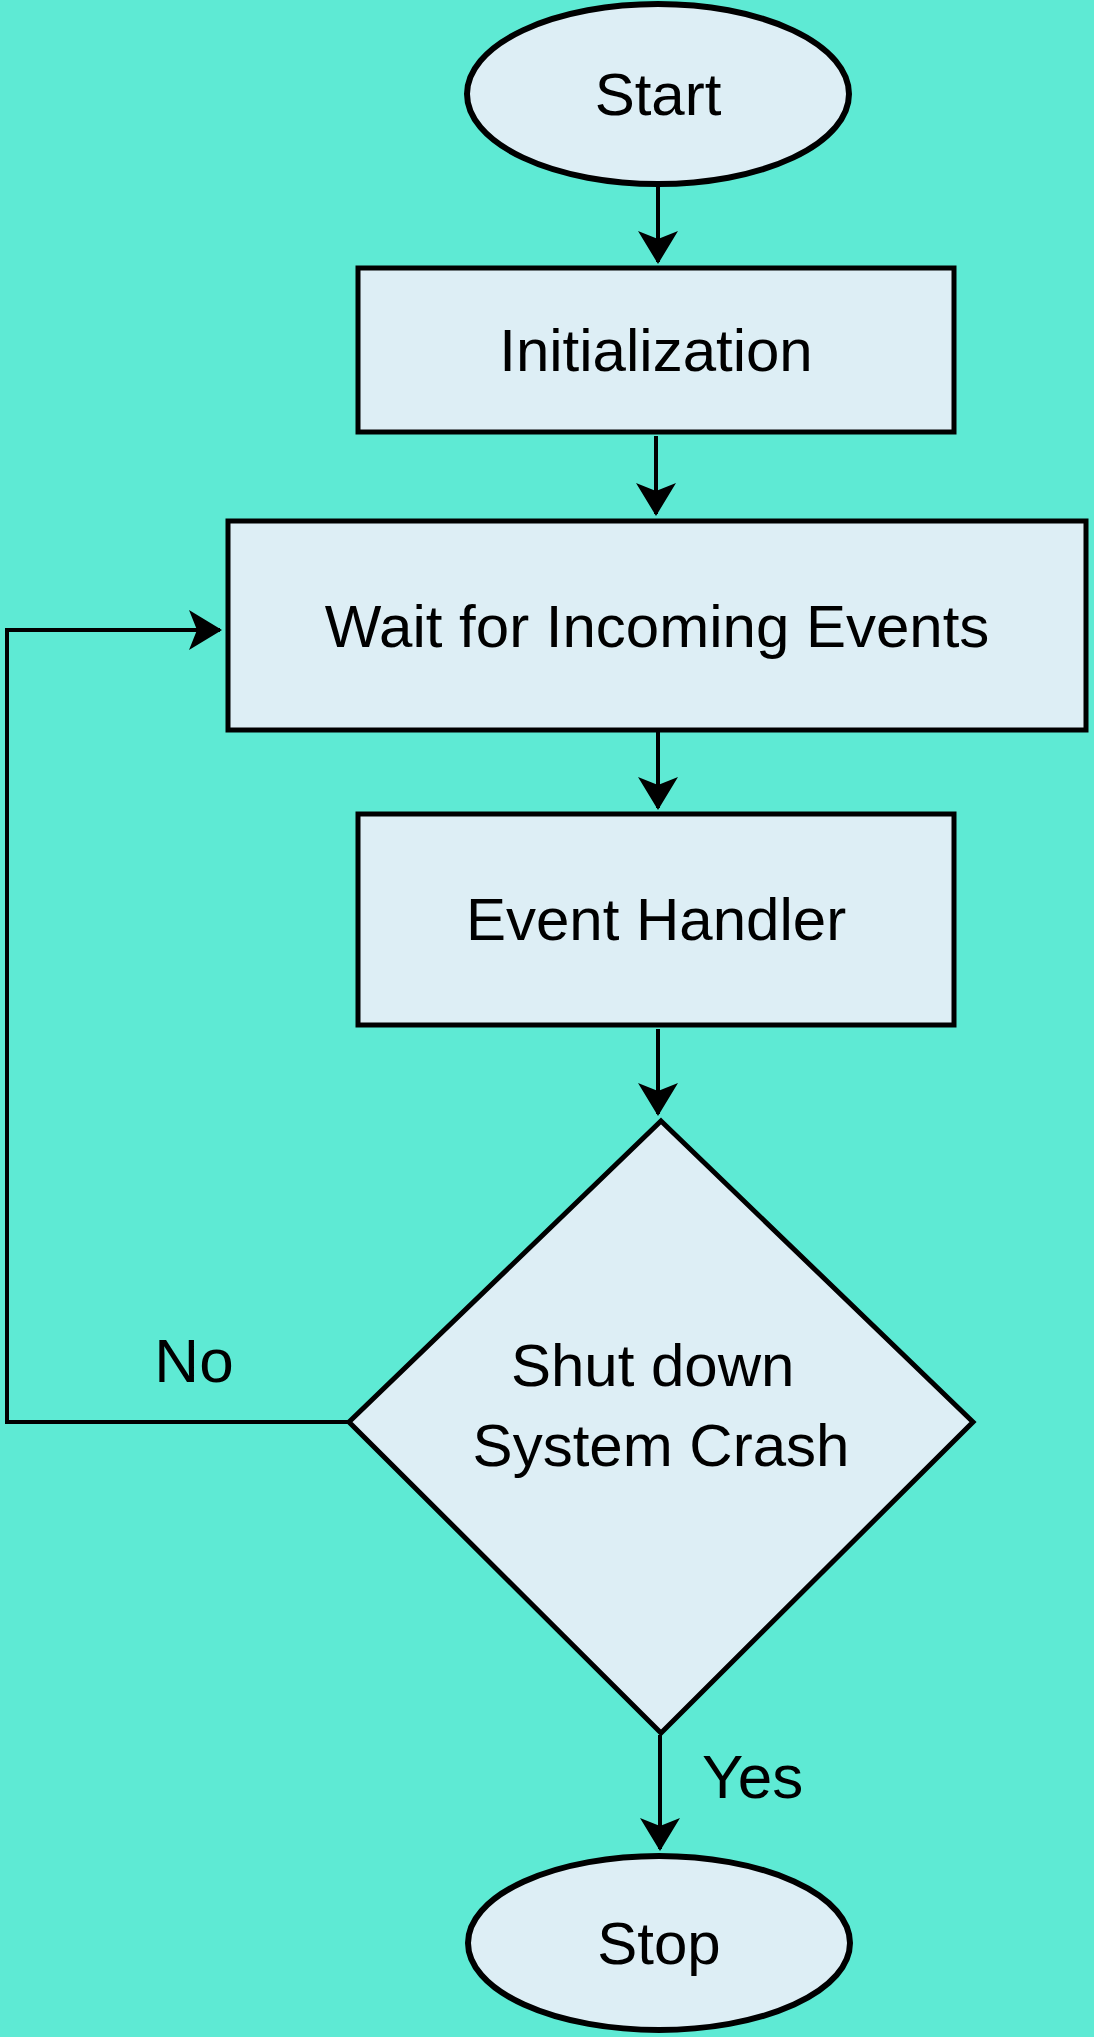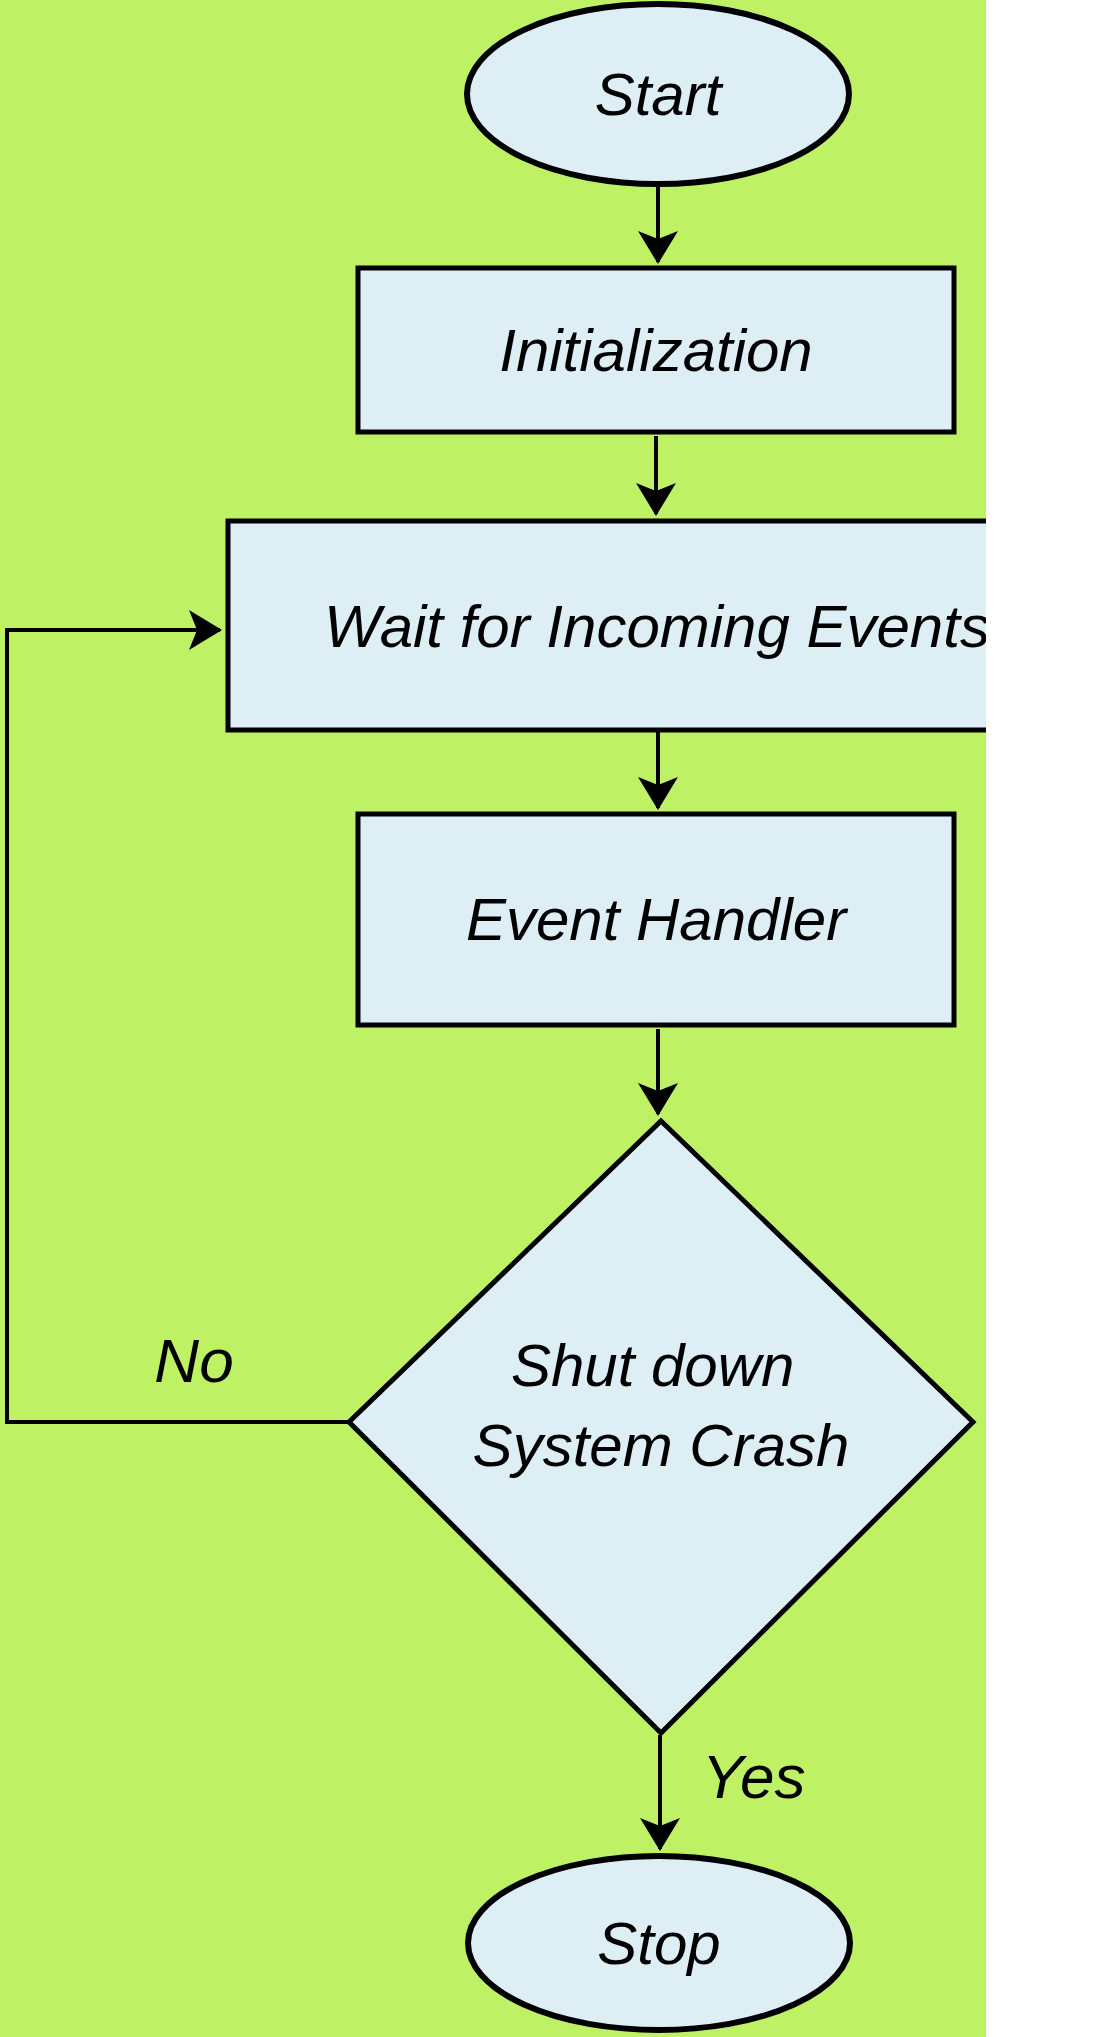--- a/index.html
+++ b/index.html
@@ -1,22 +1,21 @@
 <!DOCTYPE html>
 <html><head>
 <meta charset="utf-8">
 <style>
   html, body { margin: 0; padding: 0; background: #ffffff; }
   .canvas {
-    width: 986px;
+    width: 1094px;
     height: 2037px;
     position: relative;
-    background: #bef264;
+    background: #5eead4;
     overflow: hidden;
-    font-style: italic;
   }
   svg { display: block; }
   text {
     font-family: "Liberation Sans", sans-serif;
     fill: #000000;
   }
   .node-label { font-size: 60px; }
   .edge-label { font-size: 62px; }
 </style>
 </head>

